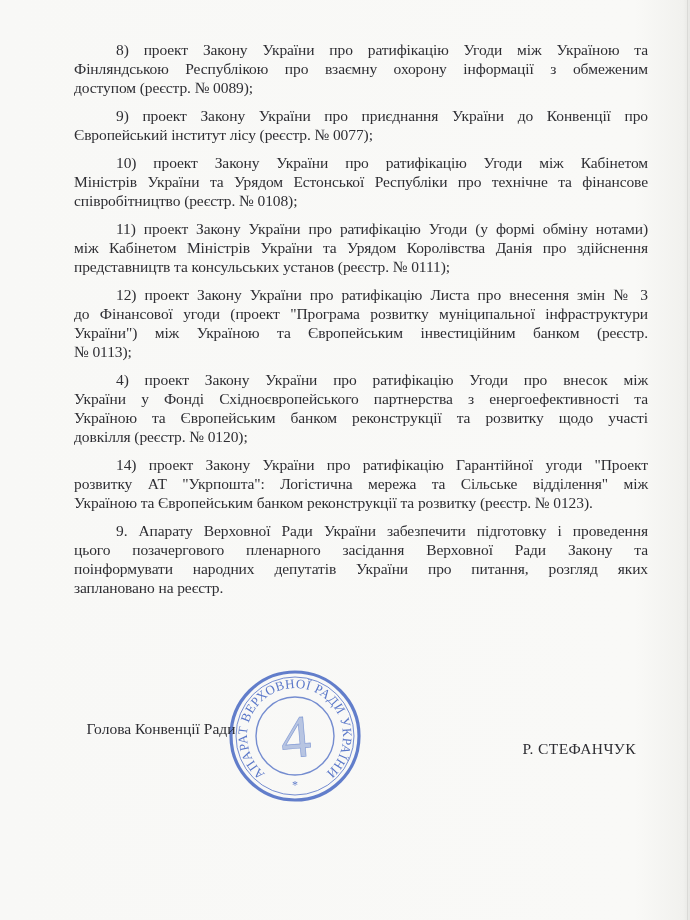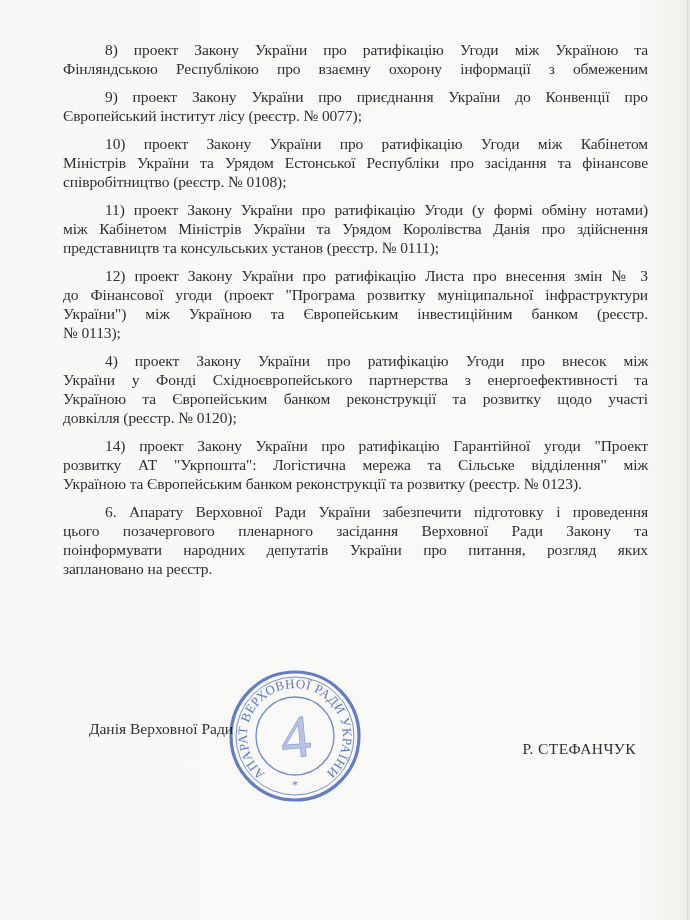--- a/index.html
+++ b/index.html
@@ -17,21 +17,21 @@
   }
   .edge-line{
     position:absolute;top:0;bottom:0;right:2px;width:1px;
     background:#d3d3d0;opacity:.7;
   }
   .doc-body{
     position:absolute;left:63px;top:40px;width:585px;
     font-size:15.5px;line-height:19px;
     letter-spacing:-0.1px;
   }
-  .para{margin:0 0 9px 0;}
+  .para{margin:0 0 9px 11px;}
   .line{
     text-align:justify;
     text-align-last:justify;
     white-space:normal;
   }
   .line.first{text-indent:42px;}
   .line.last{text-align-last:left;}
   .sig-title{
     position:absolute;left:75px;top:719px;width:172px;
     font-size:15.5px;line-height:19px;text-align:center;
@@ -49,28 +49,29 @@
 </style>
 </head>
 <body>
 
 <div class="page">
 
   <div class="doc-body">
       <div class="para">
         <div class="line first">8) проект Закону України про ратифікацію Угоди між Україною та</div>
         <div class="line">Фінляндською Республікою про взаємну охорону інформації з обмеженим</div>
+        <div class="line last">доступом (реєстр. № 0089);</div>
       </div>
       <div class="para">
         <div class="line first">9) проект Закону України про приєднання України до Конвенції про</div>
         <div class="line last">Європейський інститут лісу (реєстр. № 0077);</div>
       </div>
       <div class="para">
         <div class="line first">10) проект Закону України про ратифікацію Угоди між Кабінетом</div>
-        <div class="line">Міністрів України та Урядом Естонської Республіки про засідання та фінансове</div>
+        <div class="line">Міністрів України та Урядом Естонської Республіки про технічне та фінансове</div>
         <div class="line last">співробітництво (реєстр. № 0108);</div>
       </div>
       <div class="para">
         <div class="line first">11) проект Закону України про ратифікацію Угоди (у формі обміну нотами)</div>
         <div class="line">між Кабінетом Міністрів України та Урядом Королівства Данія про здійснення</div>
         <div class="line last">представництв та консульських установ (реєстр. № 0111);</div>
       </div>
       <div class="para">
         <div class="line first">12) проект Закону України про ратифікацію Листа про внесення змін № 3</div>
         <div class="line">до Фінансової угоди (проект "Програма розвитку муніципальної інфраструктури</div>
@@ -82,29 +83,29 @@
         <div class="line">України у Фонді Східноєвропейського партнерства з енергоефективності та</div>
         <div class="line">Україною та Європейським банком реконструкції та розвитку щодо участі</div>
         <div class="line last">довкілля (реєстр. № 0120);</div>
       </div>
       <div class="para">
         <div class="line first">14) проект Закону України про ратифікацію Гарантійної угоди "Проект</div>
         <div class="line">розвитку АТ "Укрпошта": Логістична мережа та Сільське відділення" між</div>
         <div class="line last">Україною та Європейським банком реконструкції та розвитку (реєстр. № 0123).</div>
       </div>
       <div class="para">
-        <div class="line first">6. Апарату Верховної Ради України забезпечити підготовку і проведення</div>
+        <div class="line first">9. Апарату Верховної Ради України забезпечити підготовку і проведення</div>
         <div class="line">цього позачергового пленарного засідання Верховної Ради Закону та</div>
         <div class="line">поінформувати народних депутатів України про питання, розгляд яких</div>
         <div class="line last">заплановано на реєстр.</div>
       </div>
     </div>
 
   <div class="sig-title">
-    <div>Данія Верховної Ради</div>
+    <div>Голова Конвенції Ради</div>
   </div>
 
   <div class="sig-name">Р. СТЕФАНЧУК</div>
 
   <svg class="stamp" width="156" height="156" viewBox="0 0 156 156">
     <defs>
       <path id="ringpath" d="M 48.45 115.82 A 48 48 0 1 1 107.55 115.82" fill="none"></path>
     </defs>
     <circle cx="78" cy="78" r="64" fill="none" stroke="#3a5ec6" stroke-width="3.2" stroke-opacity="0.85"></circle>
     <circle cx="78" cy="78" r="59" fill="none" stroke="#3a5ec6" stroke-width="1" stroke-opacity="0.75"></circle>

